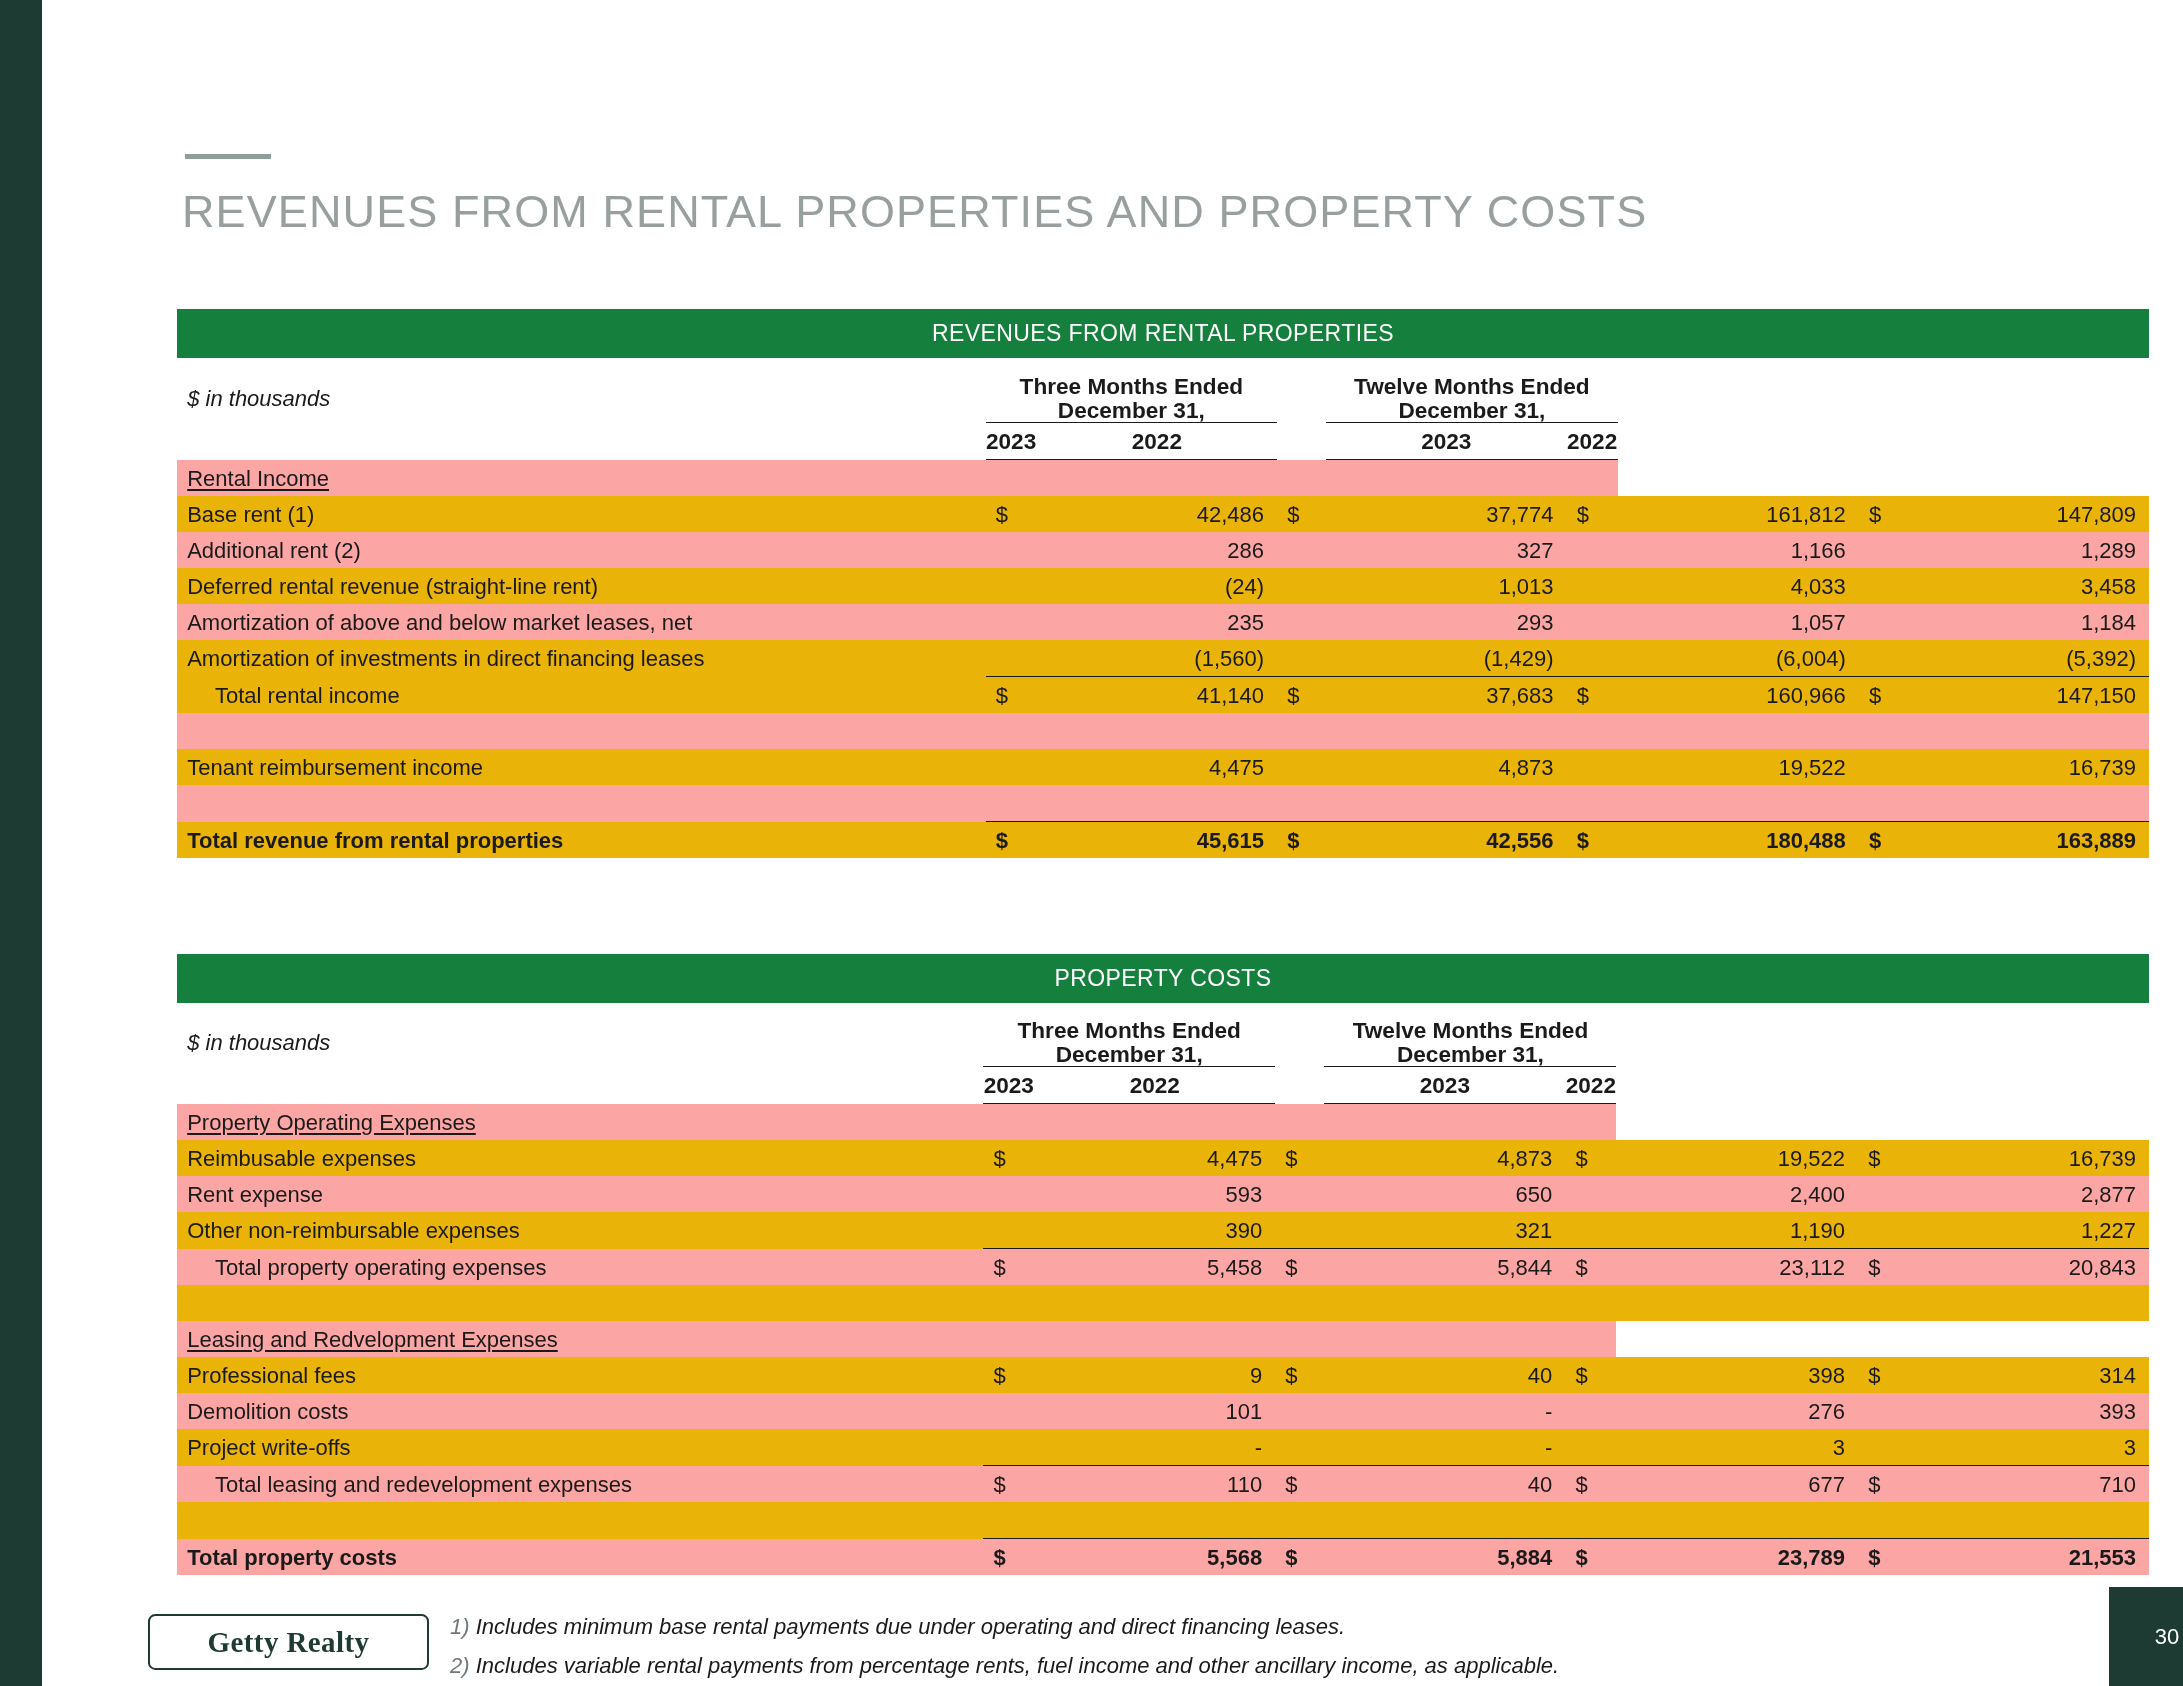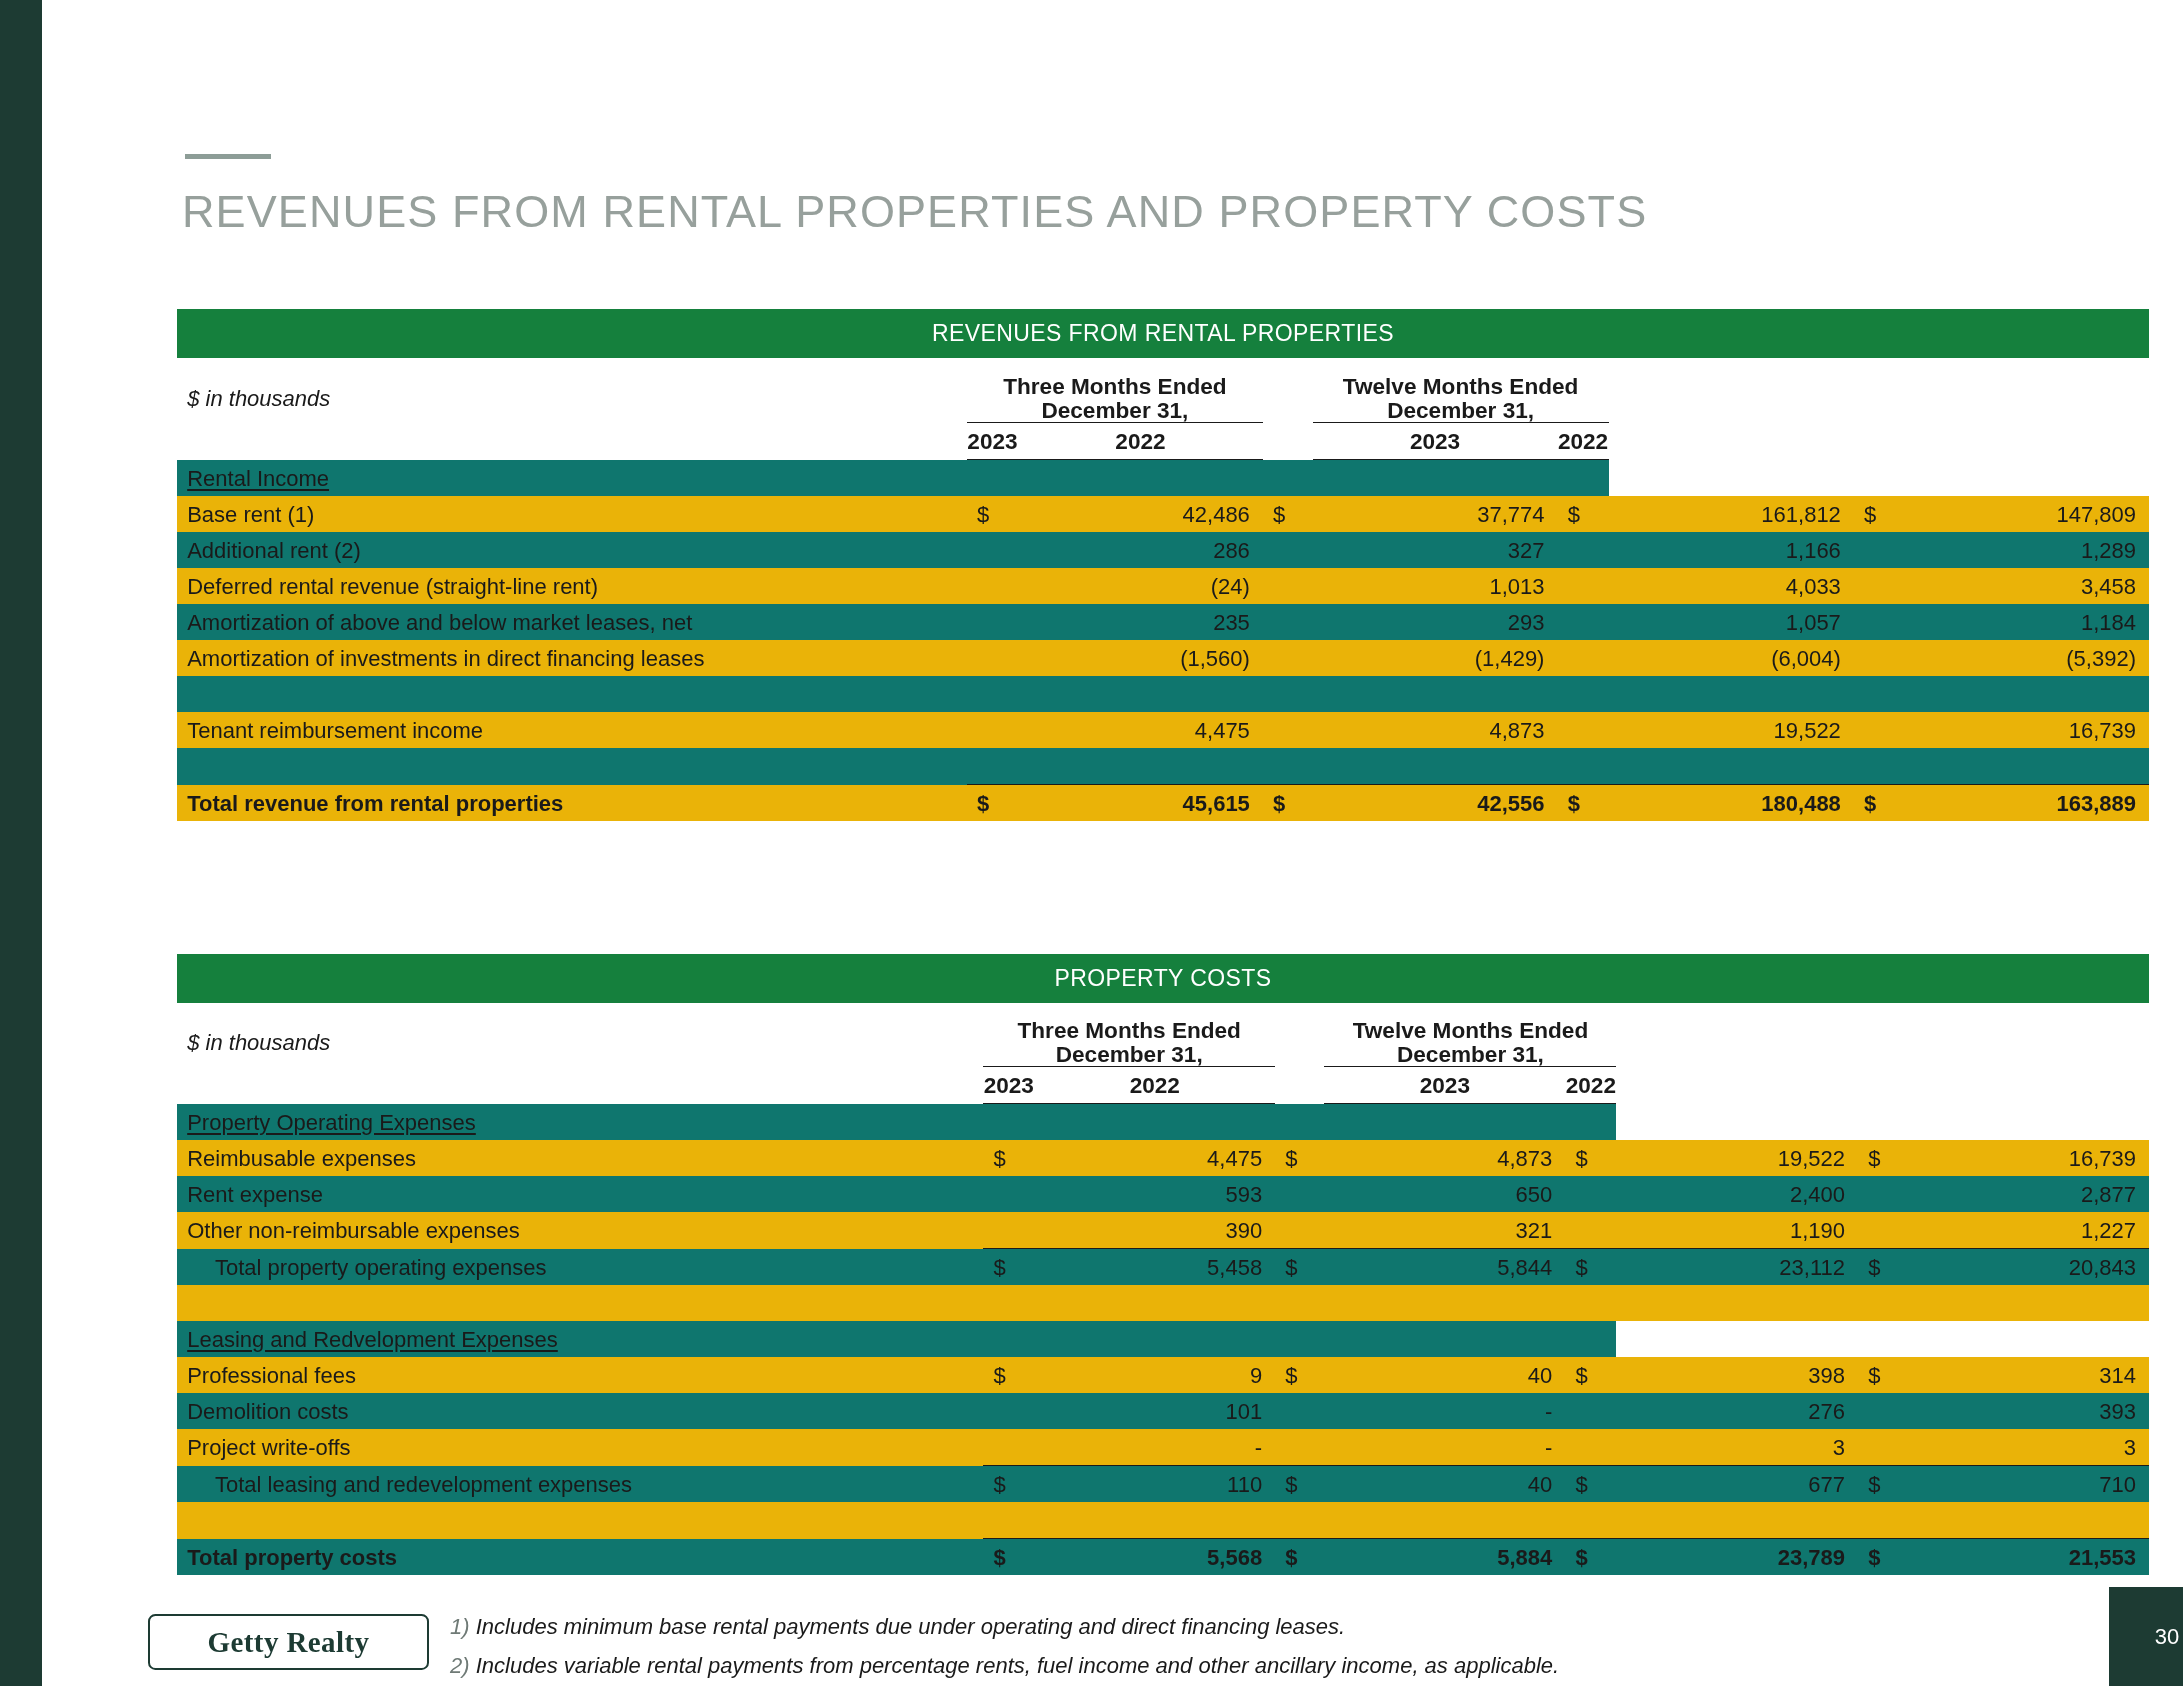--- a/index.html
+++ b/index.html
@@ -78,21 +78,21 @@
     height: 36px;
     vertical-align: middle;
     line-height: 1.05;
   }
   .c-label { width: 793px; padding-left: 10.2px !important; white-space: nowrap; }
   .c-sym { width: 41px; text-align: left; padding-left: 10.2px !important; }
   .c-num { width: 240px; text-align: right; padding-right: 13px !important; }
   .c-gap { width: 26px; }
 
   .zebra { background: #eab308; }
-  .plain { background: #0f766e; }
+  .plain { background: #fca5a5; }
   .bold { font-weight: bold; }
   .ital { font-style: italic; }
   .underline-text { text-decoration: underline; text-underline-offset: 2.9px; }
   .indent { padding-left: 38px !important; }
 
   .hdr-row td { height: 41px; font-weight: bold; font-size: 22.6px; text-align: center; }
   .hdr-span { border-bottom: 1.5px solid #1a1a1a; }
   .yr-row td { height: 38px; font-weight: bold; font-size: 22.6px; text-align: center; }
   .yr-cell { border-bottom: 1.5px solid #1a1a1a; }
 
@@ -226,20 +226,31 @@
       <td class="c-sym"></td>
       <td class="c-num">(1,560)</td>
       <td class="c-sym"></td>
       <td class="c-num">(1,429)</td>
       <td class="c-sym"></td>
       <td class="c-num">(6,004)</td>
       <td class="c-sym"></td>
       <td class="c-num">(5,392)</td>
     </tr>
 
+    <tr class="zebra tb-top">
+      <td class="c-label indent">Total rental income</td>
+      <td class="c-sym ruled">$</td>
+      <td class="c-num ruled">41,140</td>
+      <td class="c-sym ruled">$</td>
+      <td class="c-num ruled">37,683</td>
+      <td class="c-sym ruled">$</td>
+      <td class="c-num ruled">160,966</td>
+      <td class="c-sym ruled">$</td>
+      <td class="c-num ruled">147,150</td>
+    </tr>
     <tr class="plain spacer">
           <td colspan="9"></td>
         </tr>
     <tr class="zebra">
       <td class="c-label">Tenant reimbursement income</td>
       <td class="c-sym"></td>
       <td class="c-num">4,475</td>
       <td class="c-sym"></td>
       <td class="c-num">4,873</td>
       <td class="c-sym"></td>

